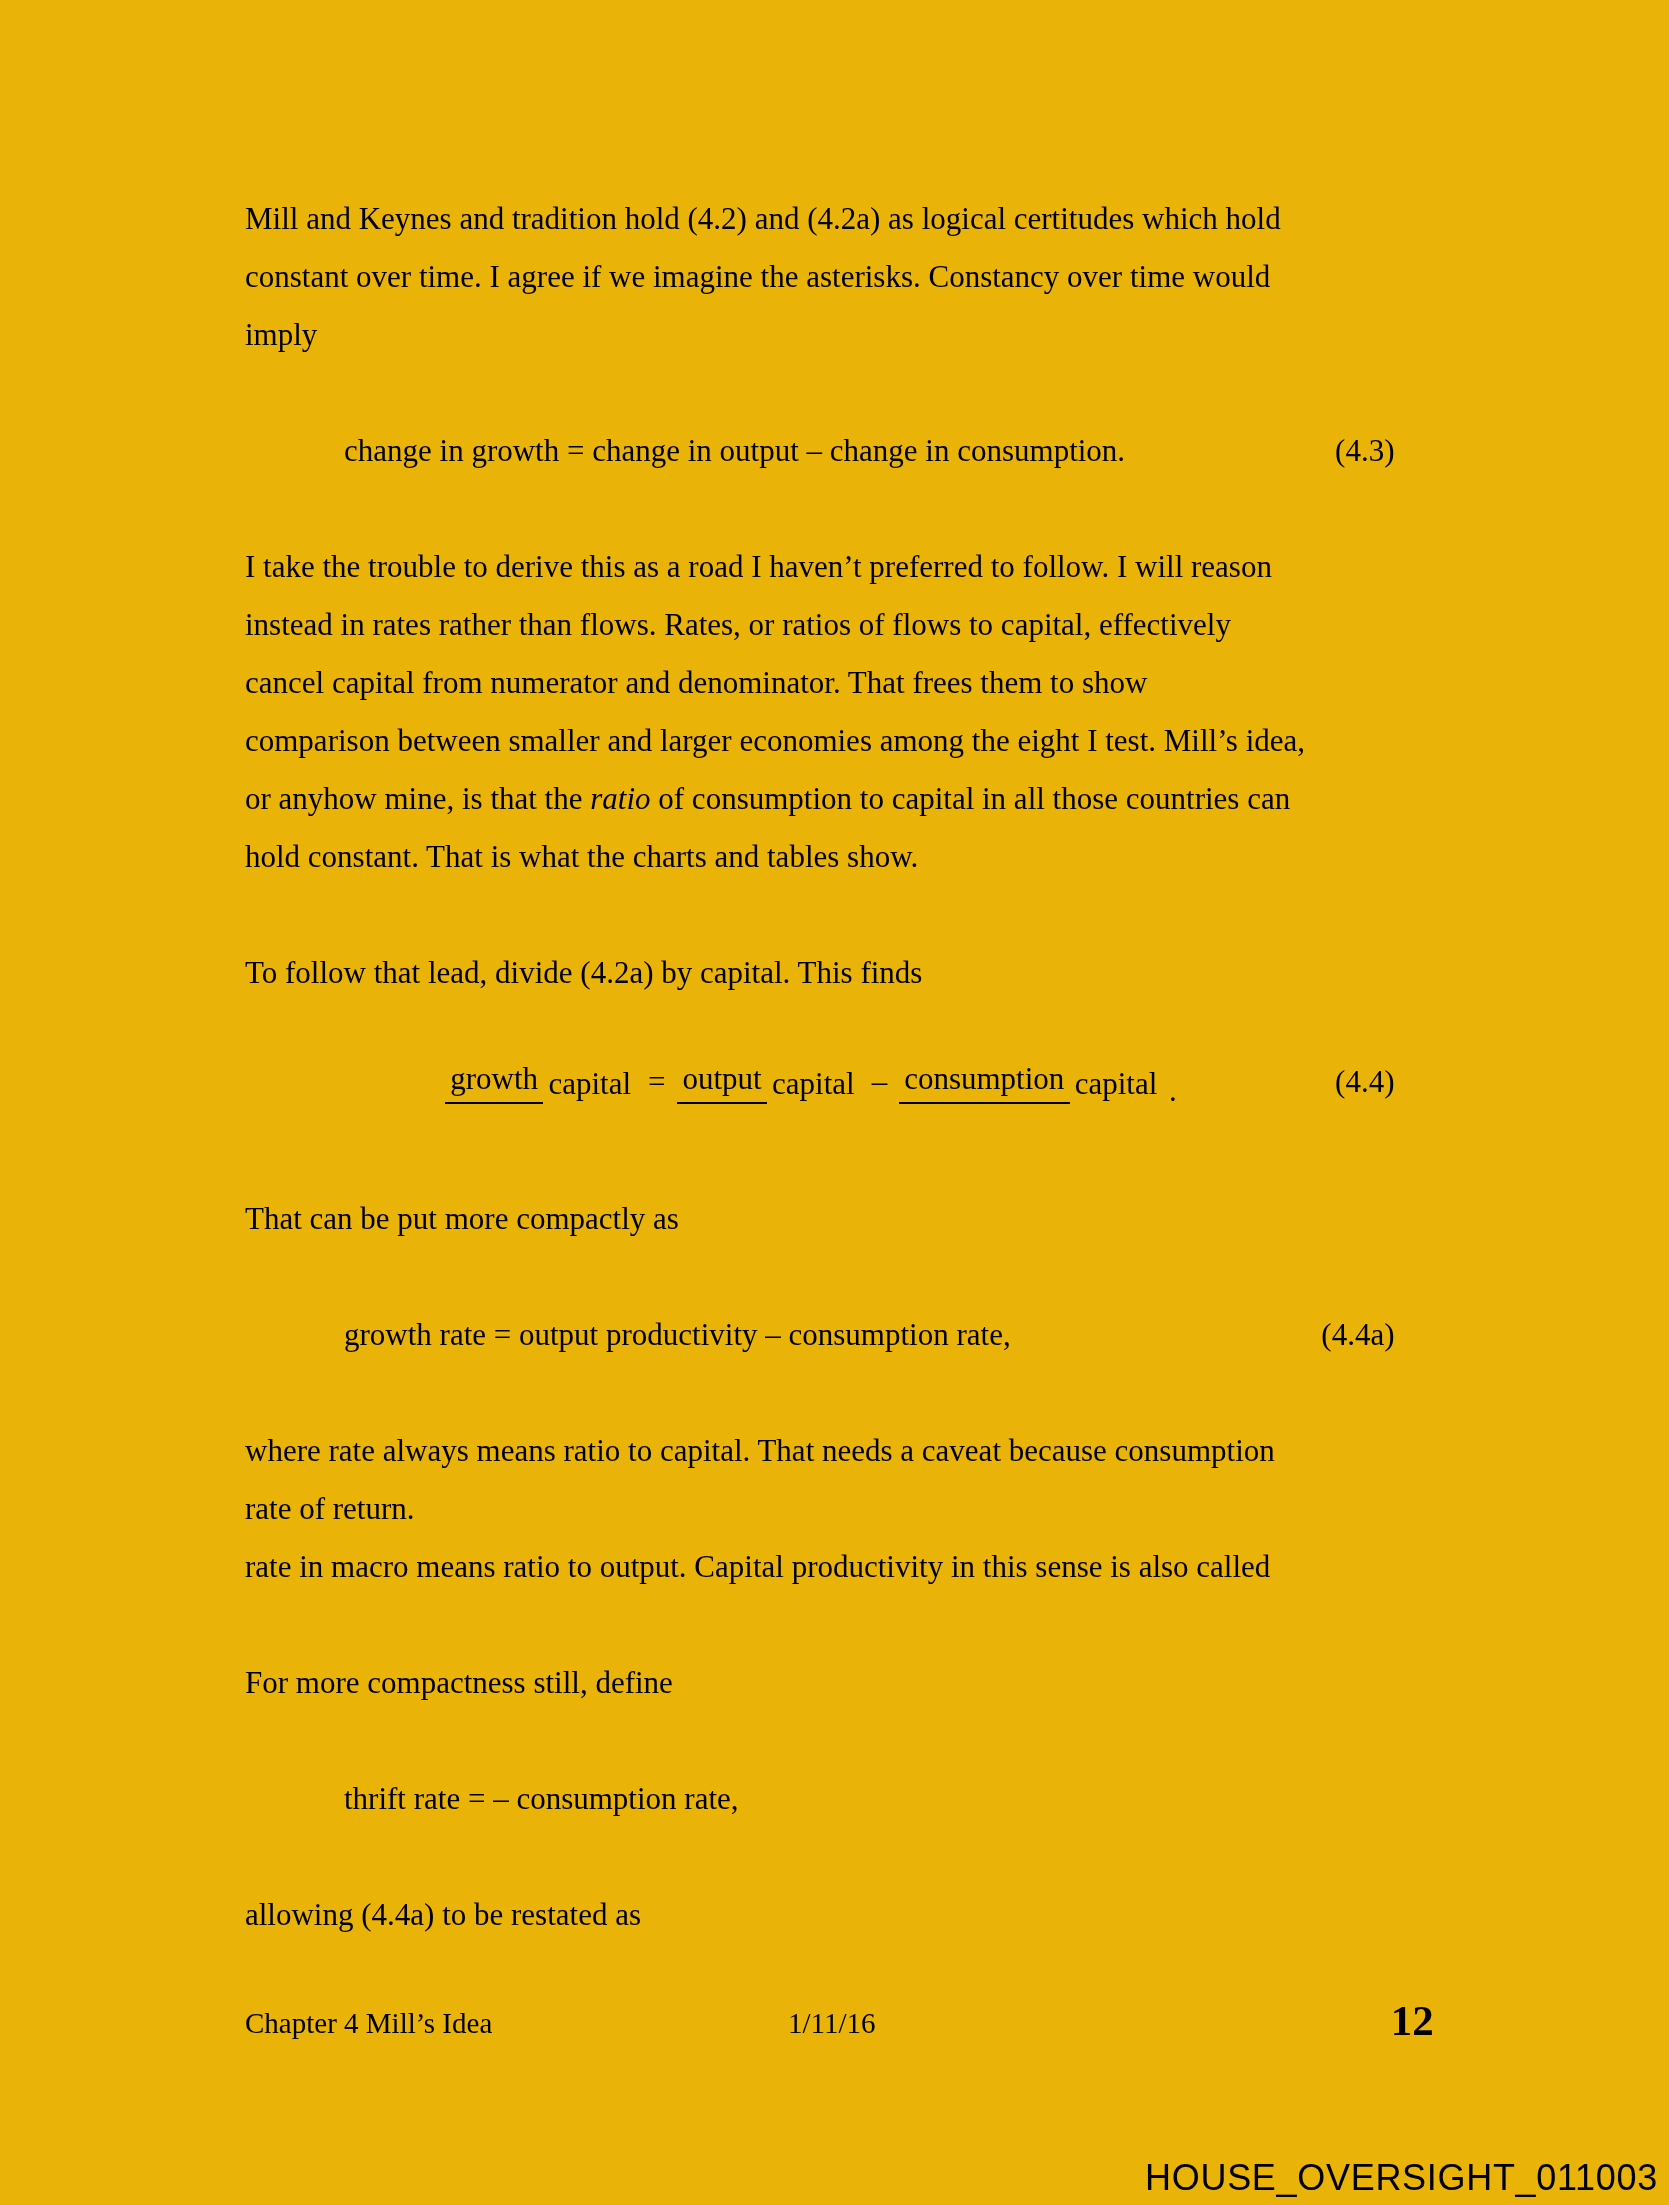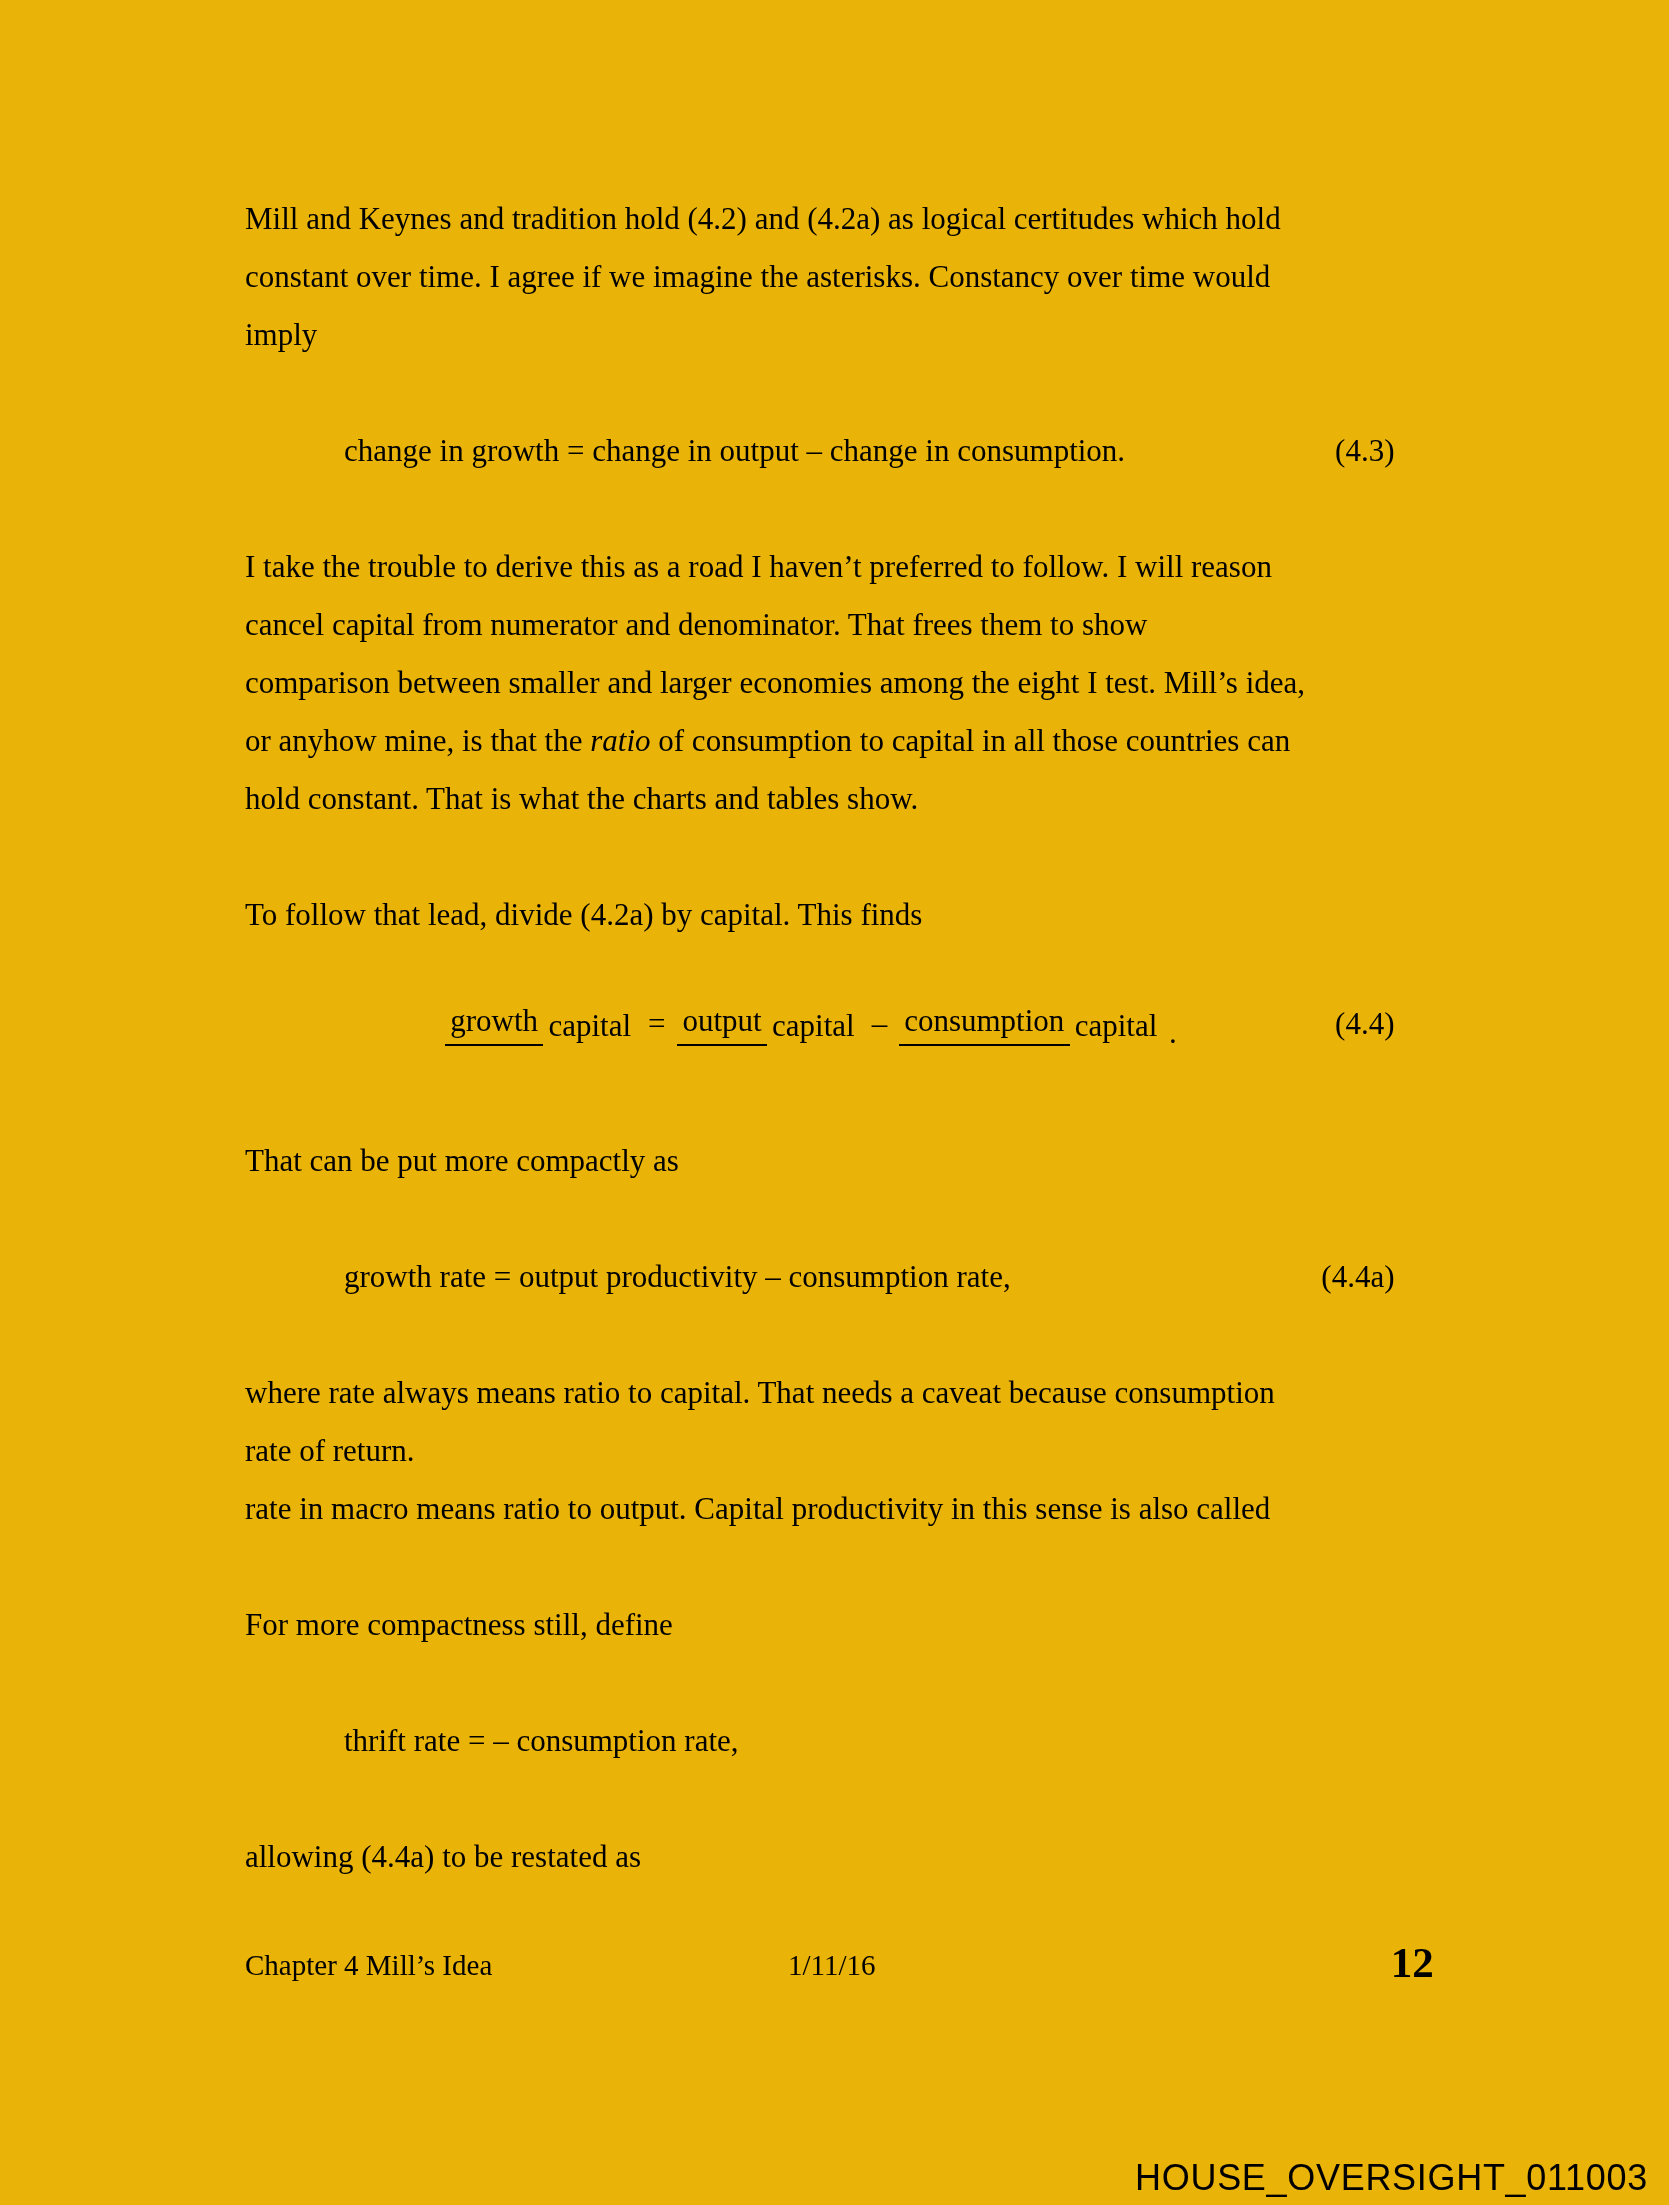--- a/index.html
+++ b/index.html
@@ -53,21 +53,21 @@
     font-size: 29px;
     white-space: nowrap;
   }
   .footer .date { position: absolute; left: 543px; top: 0; }
   .footer .pagenum { position: absolute; right: -9.8px; top: -2.6px; font-size: 43px; font-weight: bold; }
 
   
   .stamp {
     position: absolute;
     top: 2157px;
-    right: 21px;
+    right: 11px;
     font-family: "Liberation Sans", sans-serif;
     font-size: 36px;
     letter-spacing: 0.7px;
     color: #000000;
   }
 </style>
 </head>
 <body>
 
 <div class="page">
@@ -79,20 +79,21 @@
       <div class="line">imply</div>
     </div>
 
     <div class="eq">
       <span>change in growth = change in output – change in consumption.</span>
       <span class="eqnum">(4.3)</span>
     </div>
 
     <div class="para gap-1">
       <div class="line">I take the trouble to derive this as a road I haven’t preferred to follow. I will reason</div>
+      <div class="line">instead in rates rather than flows. Rates, or ratios of flows to capital, effectively</div>
       <div class="line">cancel capital from numerator and denominator. That frees them to show</div>
       <div class="line">comparison between smaller and larger economies among the eight I test. Mill’s idea,</div>
       <div class="line"><span>or anyhow mine, is that the </span><span class="italic">ratio</span><span> of consumption to capital in all those countries can</span></div>
       <div class="line">hold constant. That is what the charts and tables show.</div>
     </div>
 
     <div class="para gap-1">
       <div class="line">To follow that lead, divide (4.2a) by capital. This finds</div>
     </div>
 

